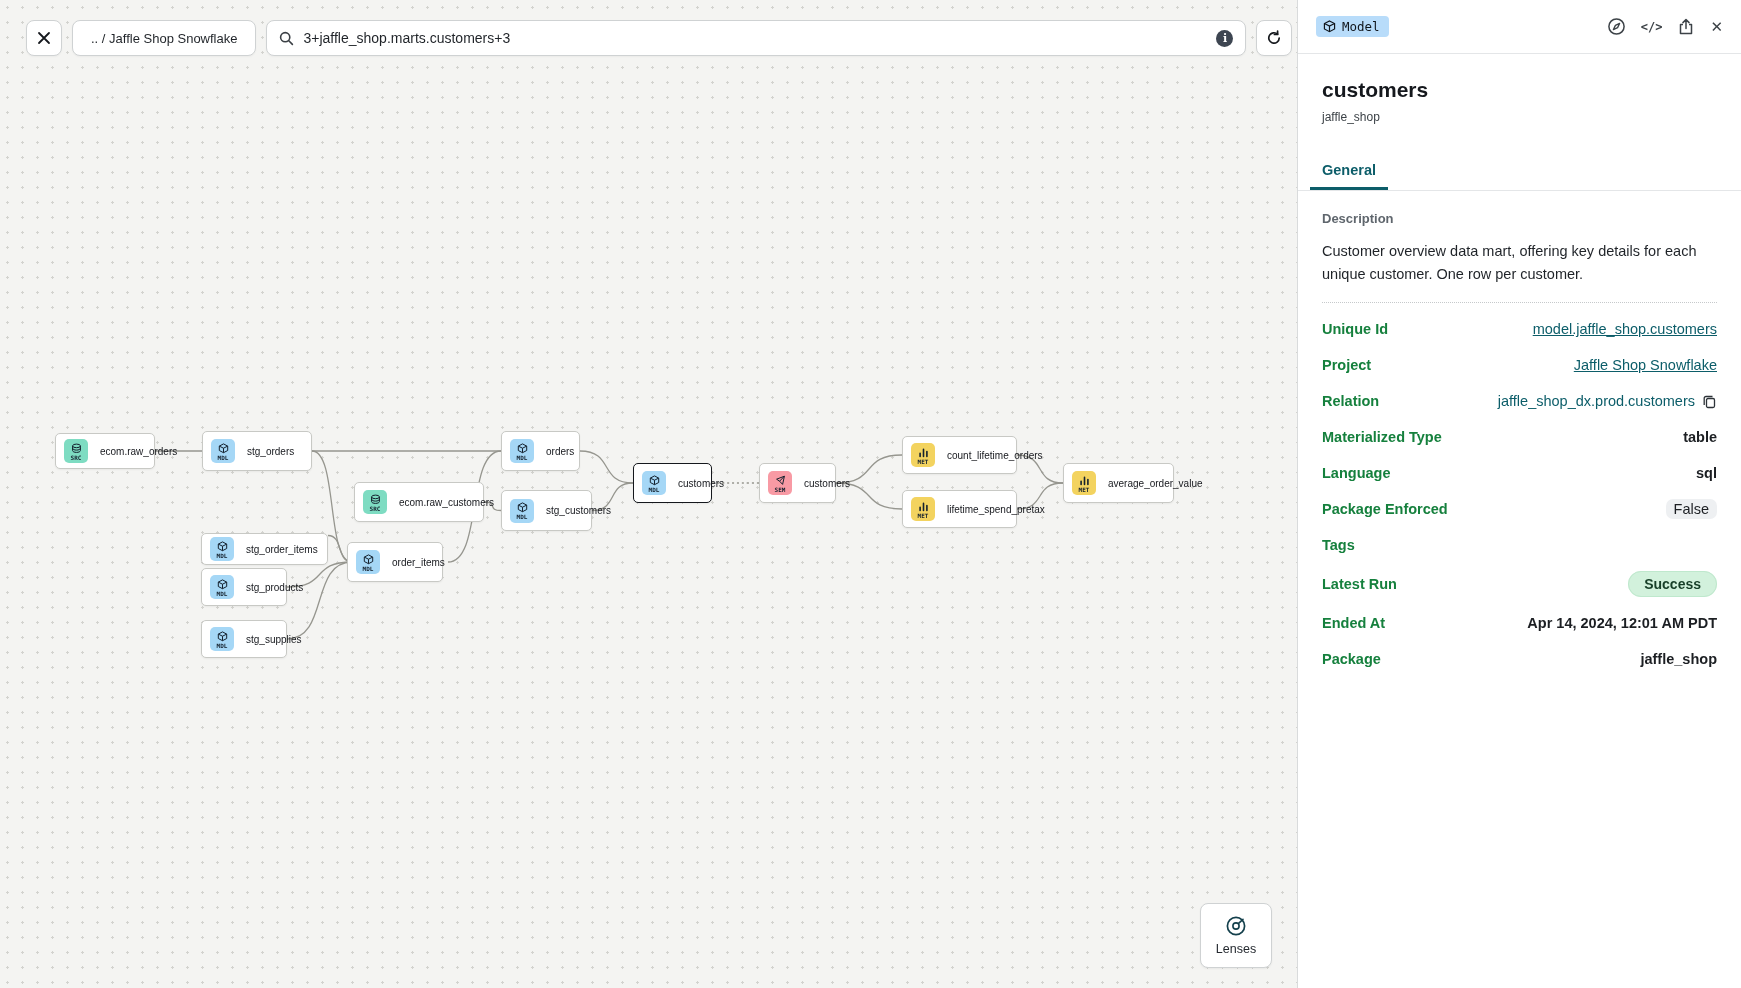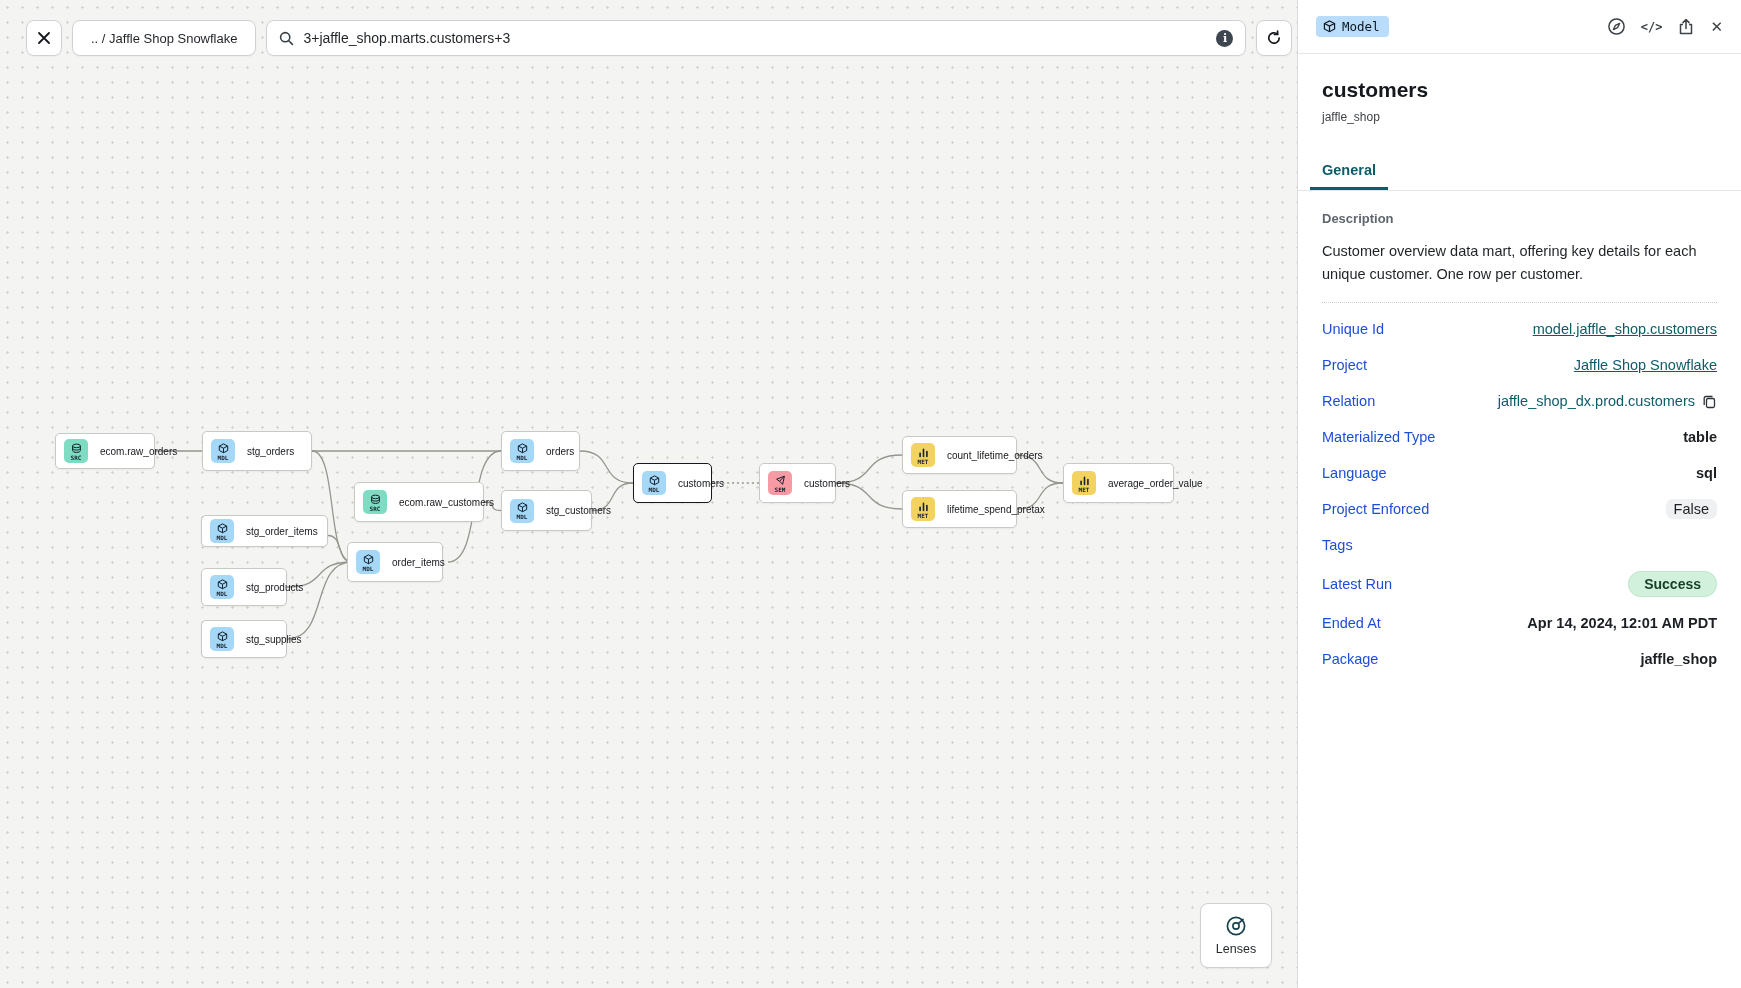--- a/index.html
+++ b/index.html
@@ -72,21 +72,21 @@
   .tab { padding:8px 12px 9px 12px; font-size:14.5px; font-weight:bold; color:#0c5d69;
     border-bottom:3px solid transparent; cursor:pointer; }
   .tab.active { border-bottom-color:#0c5d69; }
 
   .desc-label { margin-top:20px; font-size:13px; font-weight:bold; color:#5f666d; }
   .desc-text { margin-top:14px; font-size:14.5px; line-height:1.6; color:#1f2328; }
   .dotted-div { margin-top:16px; border-top:1.5px dotted #c6c9cb; }
 
   .frow { min-height:36px; display:flex; align-items:center; justify-content:space-between; gap:12px; }
   .frow.tall { min-height:42px; }
-  .flabel { font-size:14.5px; color:#1d4ed8; white-space:nowrap; }
+  .flabel { font-size:14.5px; color:#15803d; white-space:nowrap;font-weight:bold; }
   .fvalue { font-size:14.5px; color:#1c1f23; font-weight:bold; text-align:right; }
   .fvalue.link { color:#0c5d69; font-weight:normal; text-decoration:underline; cursor:pointer; }
   .fvalue.teal { color:#0c5d69; font-weight:normal; display:flex; align-items:center; gap:7px; }
   .chip-gray { background:#eef0f2; border-radius:7px; padding:2px 8px; font-weight:normal; font-size:14.5px; color:#1c1f23; }
   .pill-success { background:#d2f1dc; border:1px solid #bfe8cd; border-radius:14px; padding:4px 15px;
     font-size:14px; color:#173f28; font-weight:bold; }
   .copy-ic { cursor:pointer; display:inline-flex; }
   .fields { margin-top:8px; }
 </style>
 </head>
@@ -134,21 +134,21 @@
       <div class="node kind-src" style="left: 354px; top: 482px; width: 130px; height: 40px;">
         <span class="nbadge">
           <svg width="11" height="11" viewBox="0 0 11 11">
             <ellipse cx="5.5" cy="2.9" rx="3.9" ry="1.8" fill="none" stroke="#14212e" stroke-width="1"></ellipse>
             <path d="M1.6 2.9 V7.6 c0 1 1.75 1.8 3.9 1.8 s3.9 -.8 3.9 -1.8 V2.9 M1.6 5.3 c0 1 1.75 1.8 3.9 1.8 s3.9 -.8 3.9 -1.8" fill="none" stroke="#14212e" stroke-width="1"></path>
           </svg>
           <span class="ntag">SRC</span>
         </span>
         <span class="nlabel">ecom.raw_customers</span>
       </div>
-      <div class="node kind-mdl" style="left: 201px; top: 515px; width: 127px; height: 32px;">
+      <div class="node kind-mdl" style="left: 201px; top: 533px; width: 127px; height: 32px;">
         <span class="nbadge">
           <svg width="11" height="11" viewBox="0 0 11 11">
             <path d="M5.5 .9 9.7 3.1 v4.4 L5.5 9.7 1.3 7.5 V3.1 Z" fill="none" stroke="#14212e" stroke-width="1"></path>
             <path d="M1.3 3.1 L5.5 5.2 L9.7 3.1 M5.5 5.2 V9.7" fill="none" stroke="#14212e" stroke-width="1"></path>
           </svg>
           <span class="ntag">MDL</span>
         </span>
         <span class="nlabel">stg_order_items</span>
       </div>
       <div class="node kind-mdl" style="left: 347px; top: 542px; width: 96px; height: 40px;">
@@ -345,21 +345,21 @@
         </div>
         <div class="frow">
           <span class="flabel">Materialized Type</span>
           <span class="fvalue">table</span>
         </div>
         <div class="frow">
           <span class="flabel">Language</span>
           <span class="fvalue">sql</span>
         </div>
         <div class="frow">
-          <span class="flabel">Project Enforced</span>
+          <span class="flabel">Package Enforced</span>
           <span class="fvalue"><span class="chip-gray">False</span></span>
         </div>
         <div class="frow">
           <span class="flabel">Tags</span>
           <span class="fvalue"></span>
         </div>
         <div class="frow tall">
           <span class="flabel">Latest Run</span>
           <span class="fvalue"><span class="pill-success">Success</span></span>
         </div>

